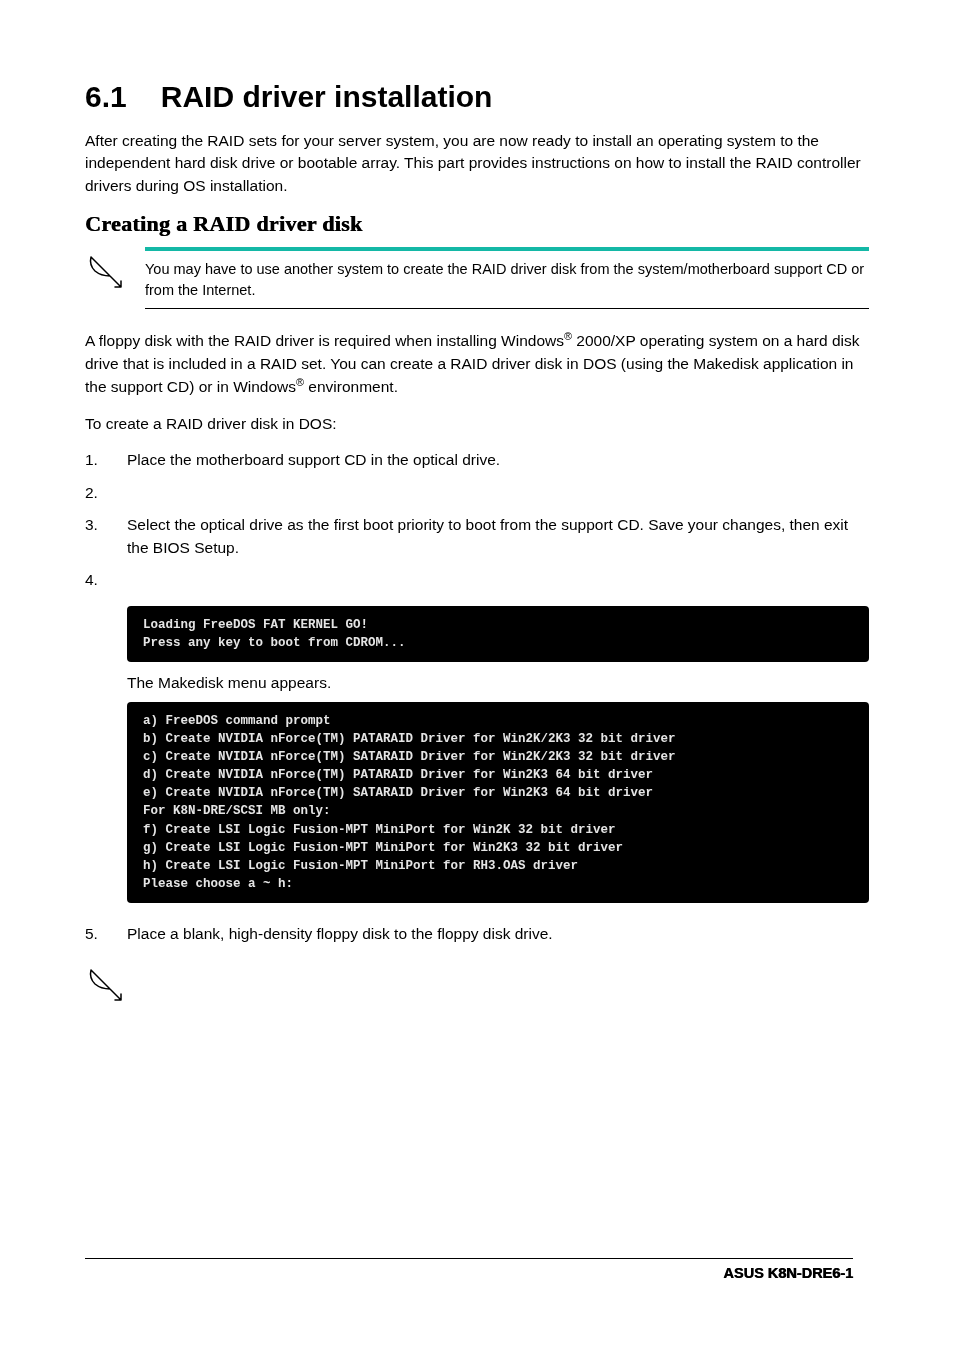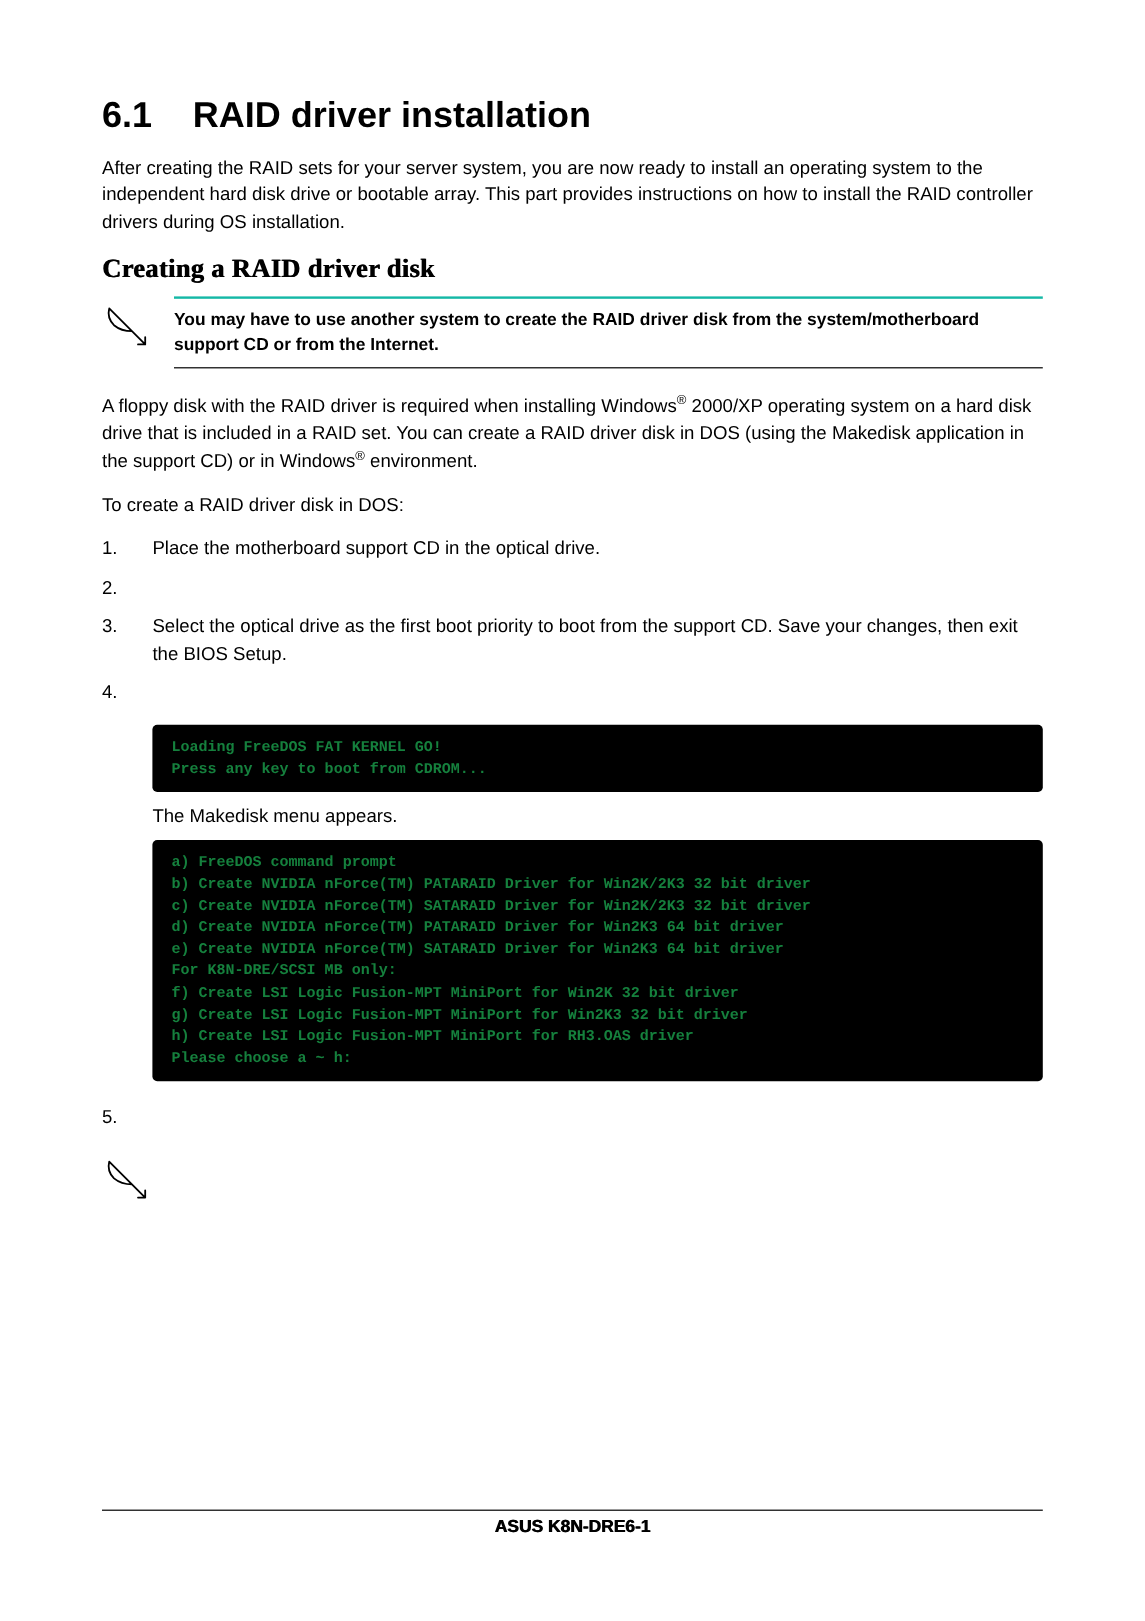--- a/index.html
+++ b/index.html
@@ -39,24 +39,23 @@
     margin: 8px 0 20px 0;
   }
   .note-icon {
     width: 42px;
     height: 42px;
     flex-shrink: 0;
     margin-top: 6px;
   }
   .note-text-wrap {
     flex: 1;
-    border-top: 2px solid #14b8a6;
+    border-top: 4px solid #14b8a6;
     border-bottom: 1px solid #000;
     padding: 8px 0;
-    font-weight: bold;
   }
   .note-text {
     font-size: 14.5px;
     line-height: 1.4;
   }
   .list {
     list-style: none;
     counter-reset: item;
     margin-bottom: 14px;
   }
@@ -65,45 +64,45 @@
     line-height: 1.45;
     margin-bottom: 10px;
     display: flex;
   }
   .list li .num {
     width: 42px;
     flex-shrink: 0;
   }
   .terminal {
     background: #000;
-    color: #15803d;
+    color: #e5e5e5;
     font-family: "Courier New", monospace;
     font-size: 12.5px;
     font-weight: bold;
     line-height: 1.45;
     border-radius: 4px;
     padding: 10px 16px;
     margin: 10px 0 12px 42px;
     white-space: pre;
     overflow: hidden;
   }
   .sub-para {
     font-size: 15.5px;
     margin-left: 42px;
     margin-bottom: 6px;
   }
   .footer {
     position: absolute;
     bottom: 70px;
     left: 85px;
-    right: 85px;
+    right: 101px;
     border-top: 1px solid #000;
     padding-top: 6px;
     display: flex;
-    justify-content: center;
+    justify-content: flex-end;
     font-size: 14.5px;
     font-weight: bold;
     text-shadow: 0.6px 0 0 #000;
   }
   .sup { font-size: 0.7em; vertical-align: super; }
 </style>
 </head>
 <body>
 
 <div class="h1">
@@ -159,20 +158,21 @@
 For K8N-DRE/SCSI MB only:
 f) Create LSI Logic Fusion-MPT MiniPort for Win2K 32 bit driver
 g) Create LSI Logic Fusion-MPT MiniPort for Win2K3 32 bit driver
 h) Create LSI Logic Fusion-MPT MiniPort for RH3.OAS driver
 Please choose a ~ h:
 </div>
 
 <ol class="list" style="margin-top:20px;">
   <li>
       <span class="num">5.</span>
+      <span>Place a blank, high-density floppy disk to the floppy disk drive.</span>
     </li>
 </ol>
 
 <div class="note-block">
   <svg class="note-icon" viewBox="0 0 42 42">
     <path d="M 6 4 L 36 34 M 6 4 Q 4 12 10 18 Q 16 23 25 23 M 36 34 L 30 34 M 36 34 L 36 28" stroke="#000" stroke-width="1.5" fill="none" stroke-linecap="round"></path>
   </svg>
 </div>
 
 <div class="footer">

